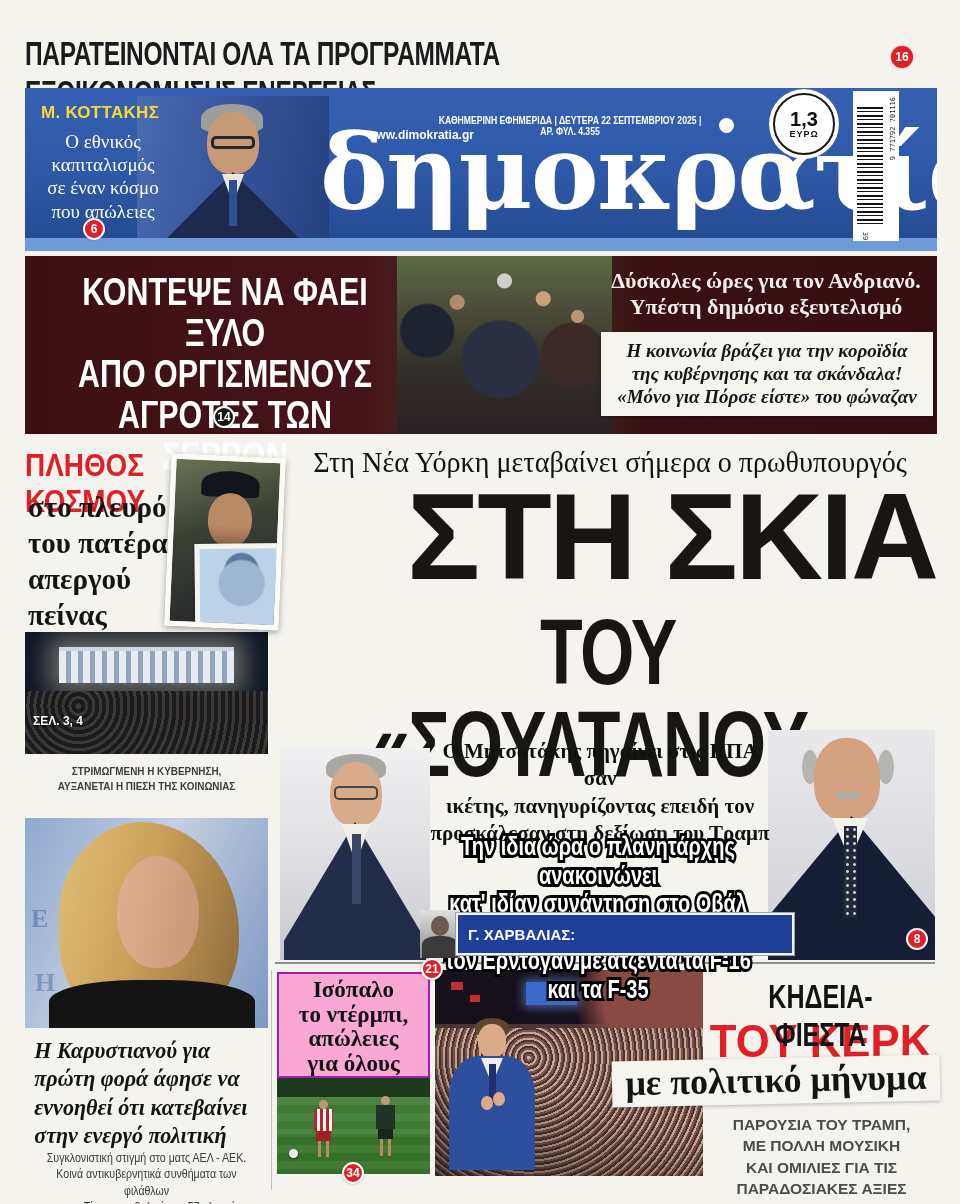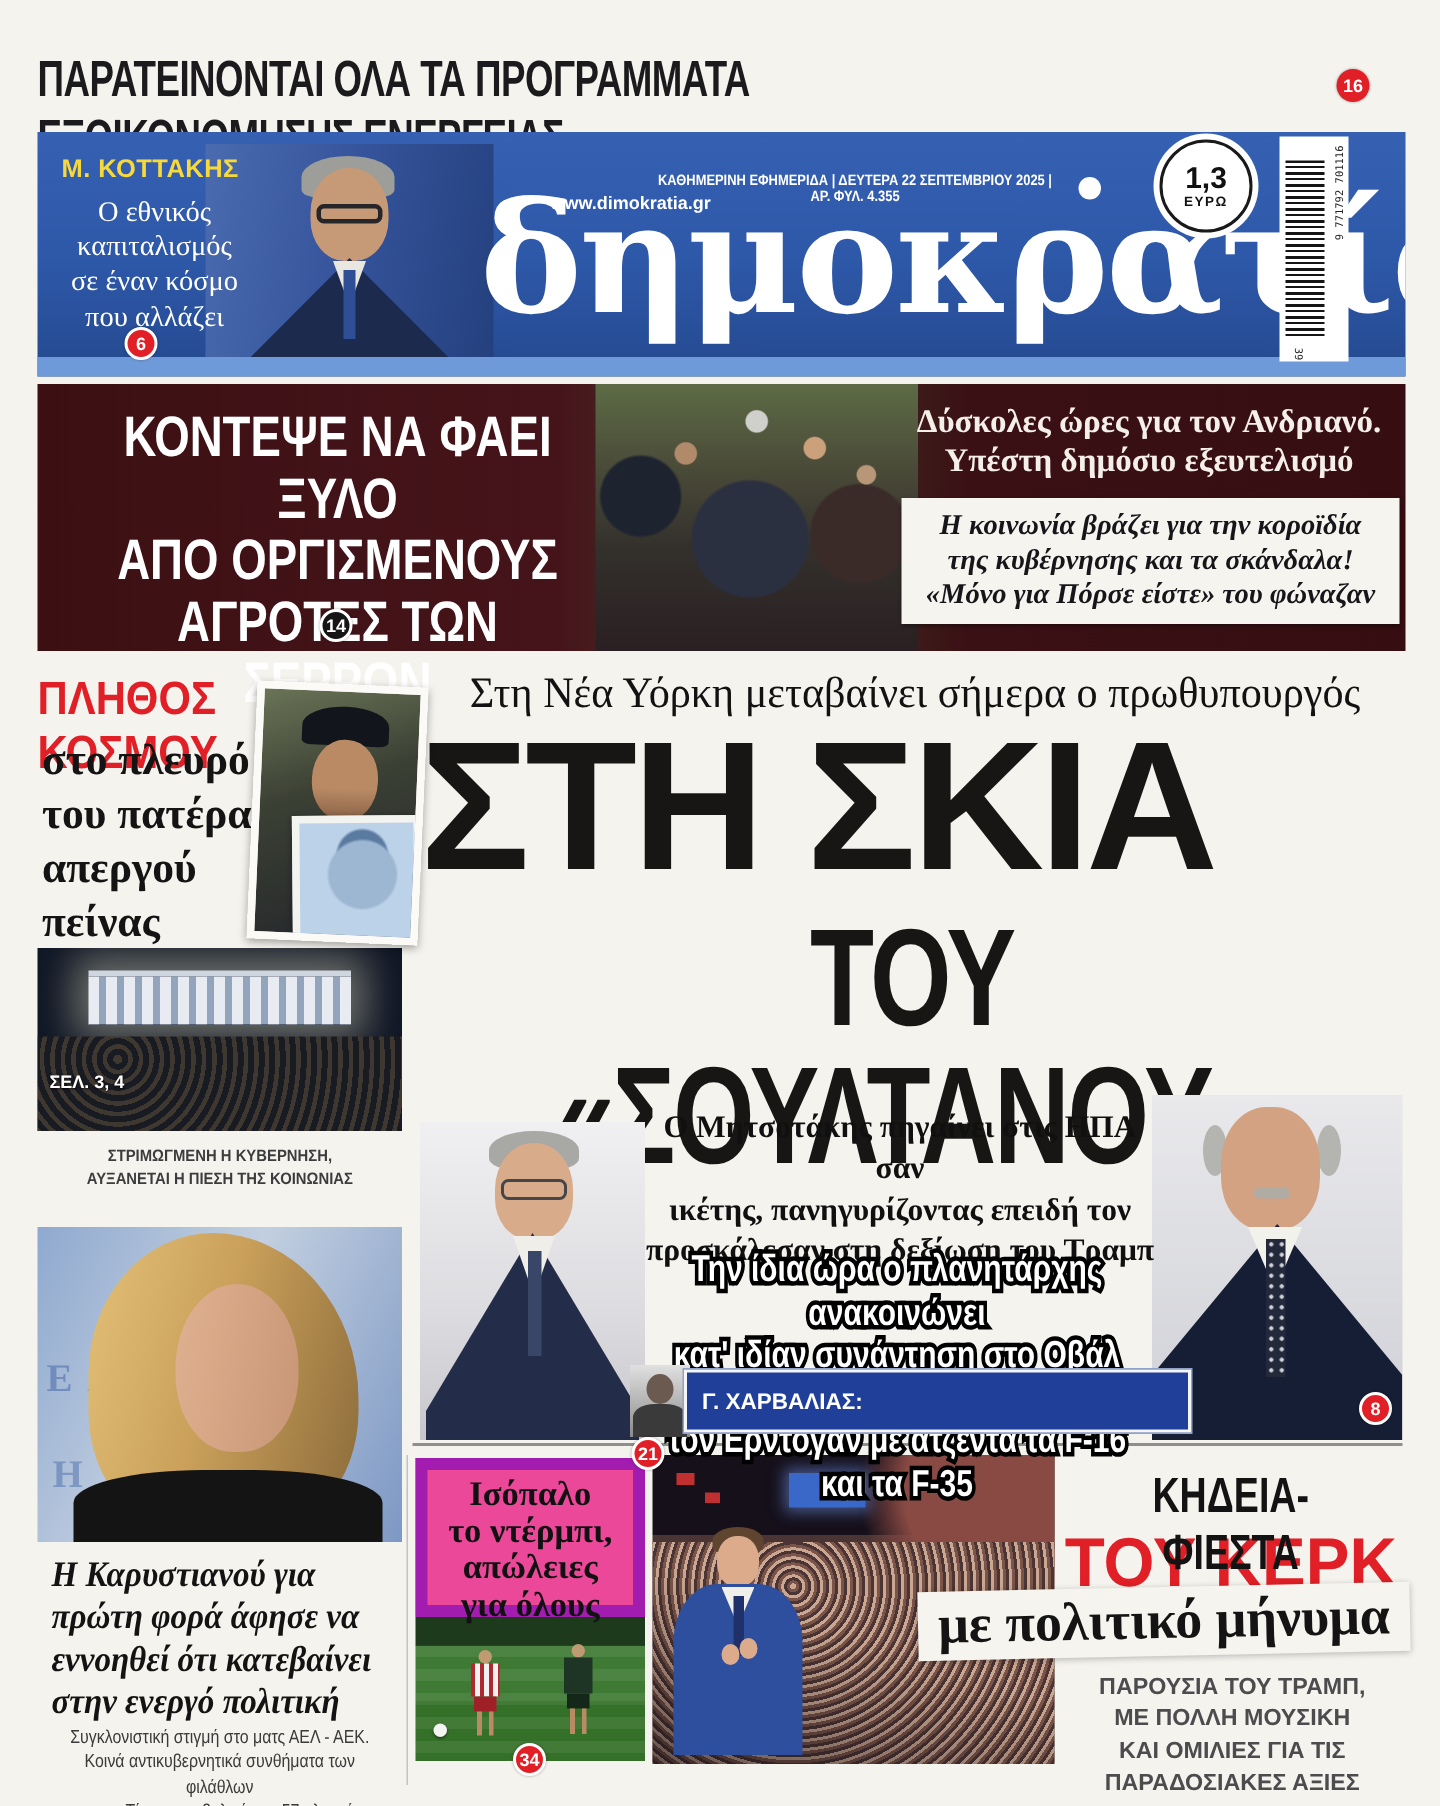--- a/index.html
+++ b/index.html
@@ -103,21 +103,21 @@
   .kw-letter2{left:10px;top:150px;color:rgba(30,70,150,.34);font-family:"Liberation Serif",serif;font-weight:700;font-size:26px;}
   .kw-hair{left:34px;top:4px;width:180px;height:205px;background:linear-gradient(105deg,#e3c077 0%,#caa05a 45%,#8a6a3a 100%);border-radius:46% 54% 42% 42%;}
   .kw-face{left:92px;top:38px;width:82px;height:112px;background:linear-gradient(100deg,#e0b190,#c89676);border-radius:50% 50% 46% 46%;}
   .kw-top{left:24px;bottom:-4px;width:206px;height:52px;background:#141414;border-radius:42% 42% 0 0;}
   #karystianou-headline{left:25px;top:1036px;width:243px;font-style:italic;font-weight:700;
      font-size:24px;line-height:1.18;color:#131313;}
   #karystianou-text{left:25px;top:1150px;width:243px;text-align:center;color:#3b3b3b;font-size:12.5px;line-height:1.3;font-weight:500;}
 
   
   #main-kicker{left:295px;top:446px;width:630px;text-align:center;font-size:29px;color:#121212;}
-  #main-h1{left:280px;top:480px;width:656px;text-align:left;font-weight:800;font-size:122px;line-height:.95;
+  #main-h1{left:280px;top:480px;width:656px;text-align:right;font-weight:800;font-size:122px;line-height:.95;
      color:#171614;letter-spacing:-3px;}
   #main-h2{left:280px;top:606px;width:656px;text-align:center;font-weight:800;font-size:92px;line-height:1;
      color:#171614;letter-spacing:-2px;}
   #mitsotakis-photo{left:280px;top:748px;width:150px;height:212px;background:linear-gradient(180deg,#f0f0f2,#dcdce0 60%,#c6c6cc);}
   .mi-hair{left:46px;top:6px;width:60px;height:26px;background:#a8a8a4;border-radius:50% 50% 30% 30%;}
   .mi-head{left:50px;top:14px;width:52px;height:64px;background:#d8ab8a;border-radius:48% 48% 42% 42%;}
   .mi-glasses{left:54px;top:38px;width:44px;height:14px;border:2px solid #46464a;border-radius:5px;}
   .mi-body{left:4px;top:74px;width:142px;height:138px;background:#232c48;clip-path:polygon(50% 0,100% 86%,100% 100%,0 100%,0 86%);}
   .mi-shirt{left:62px;top:76px;width:28px;height:40px;background:#efeee8;clip-path:polygon(0 0,100% 0,50% 100%);}
   .mi-tie{left:72px;top:86px;width:9px;height:70px;background:#3a4668;}
@@ -140,21 +140,21 @@
   .hv-body{left:2px;top:26px;width:36px;height:22px;background:#3a3a3a;border-radius:40% 40% 0 0;}
   #harvalias-bar{position:absolute;left:36px;top:3px;width:338px;height:42px;background:var(--bar-blue);
      border:2px solid #f5f5f5;box-shadow:0 0 0 1px #8fa3c8;display:flex;align-items:center;padding-left:10px;}
   #harvalias-author{color:#fff;font-weight:800;font-size:15px;}
   #harvalias-title{color:#fff;font-size:15.5px;margin-left:5px;}
   #main-badge{left:906px;top:928px;}
   #main-rule{left:275px;top:962px;width:660px;height:2px;background:#8f8f8f;}
   #col-rule{left:271px;top:970px;width:1px;height:220px;background:#c2c2c2;}
 
   
-  #football-box{left:277px;top:972px;width:153px;height:106px;background:#ec4899;border:8px solid #a21caf;z-index:5;}
+  #football-box{left:277px;top:972px;width:153px;height:106px;background:#f9a8d4;border:2px solid #a21caf;z-index:5;}
   #football-headline{width:100%;padding-top:4px;text-align:center;font-weight:700;font-size:23px;line-height:1.07;color:#111;}
   #football-photo{left:277px;top:1078px;width:153px;height:96px;
      background:linear-gradient(180deg,#1e3a1c 0 20%,#3f7a35 20% 58%,#357029 58% 100%);}
   .fb-stripes{left:0;top:20%;width:100%;height:80%;background:repeating-linear-gradient(180deg,rgba(255,255,255,.07) 0 8px,transparent 8px 16px);}
   .fb-ball{left:12px;bottom:16px;width:9px;height:9px;border-radius:50%;background:#f4f4f2;box-shadow:0 1px 2px rgba(0,0,0,.5);}
   .pl-head{left:8px;top:0;width:9px;height:9px;border-radius:50%;background:#c09a72;}
   .pl1{left:34px;top:22px;width:26px;height:58px;}
   .pl1 .pl-shirt{left:3px;top:9px;width:19px;height:22px;background:repeating-linear-gradient(90deg,#b02830 0 3px,#f2f2f2 3px 6px);}
   .pl1 .pl-shorts{left:5px;top:31px;width:15px;height:10px;background:#a02028;}
   .pl1 .pl-legs{left:7px;top:41px;width:11px;height:16px;background:linear-gradient(90deg,#b98a64 0 3px,transparent 3px 8px,#b98a64 8px 11px);}
@@ -204,21 +204,21 @@
       <div class="shape kp-head"></div>
       <div class="shape kp-glasses"></div>
       <div class="shape kp-body"></div>
       <div class="shape kp-shirt"></div>
       <div class="shape kp-tie"></div>
     </div>
     <div id="promo-author" class="abs sans">Μ. ΚΟΤΤΑΚΗΣ</div>
     <div id="promo-title" class="abs serif preline">Ο εθνικός
 καπιταλισμός
 σε έναν κόσμο
-που αλλάζει</div>
+που απώλειες</div>
     <div id="promo-badge" class="abs badge">6</div>
     <div id="website" class="abs">www.dimokratia.gr</div>
     <div id="dateline" class="abs">
       <span class="sqz" style="--sx:.86">ΚΑΘΗΜΕΡΙΝΗ ΕΦΗΜΕΡΙΔΑ | ΔΕΥΤΕΡΑ 22 ΣΕΠΤΕΜΒΡΙΟΥ 2025 | ΑΡ. ΦΥΛ. 4.355</span>
     </div>
     <div id="logo" class="abs">δημοκρατία</div>
     <div id="logo-dot" class="abs"></div>
     <div id="price-circle" class="abs">
       <div id="price-value">1,3</div>
       <div id="price-currency">ΕΥΡΩ</div>

